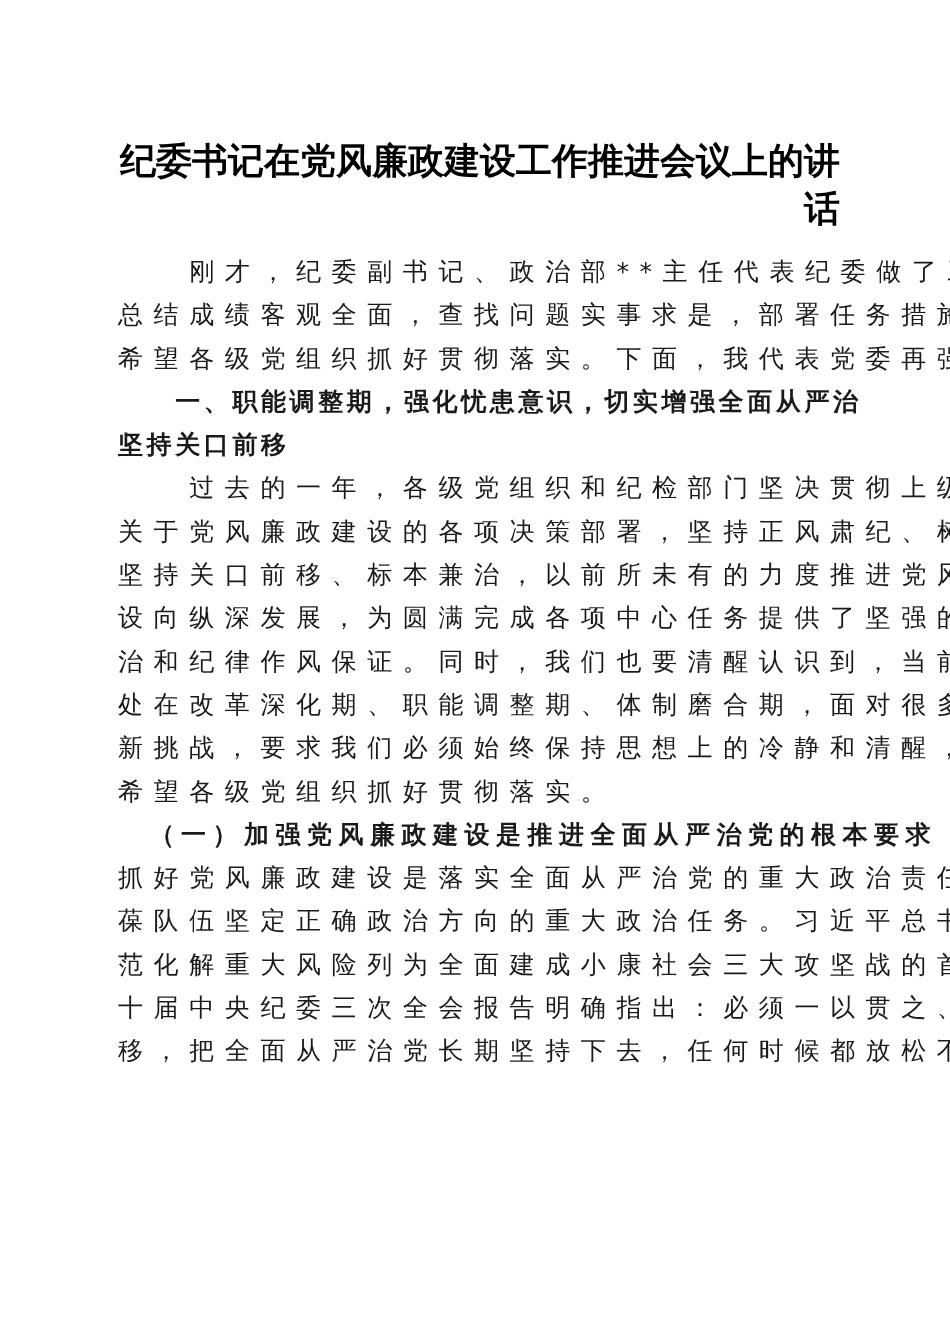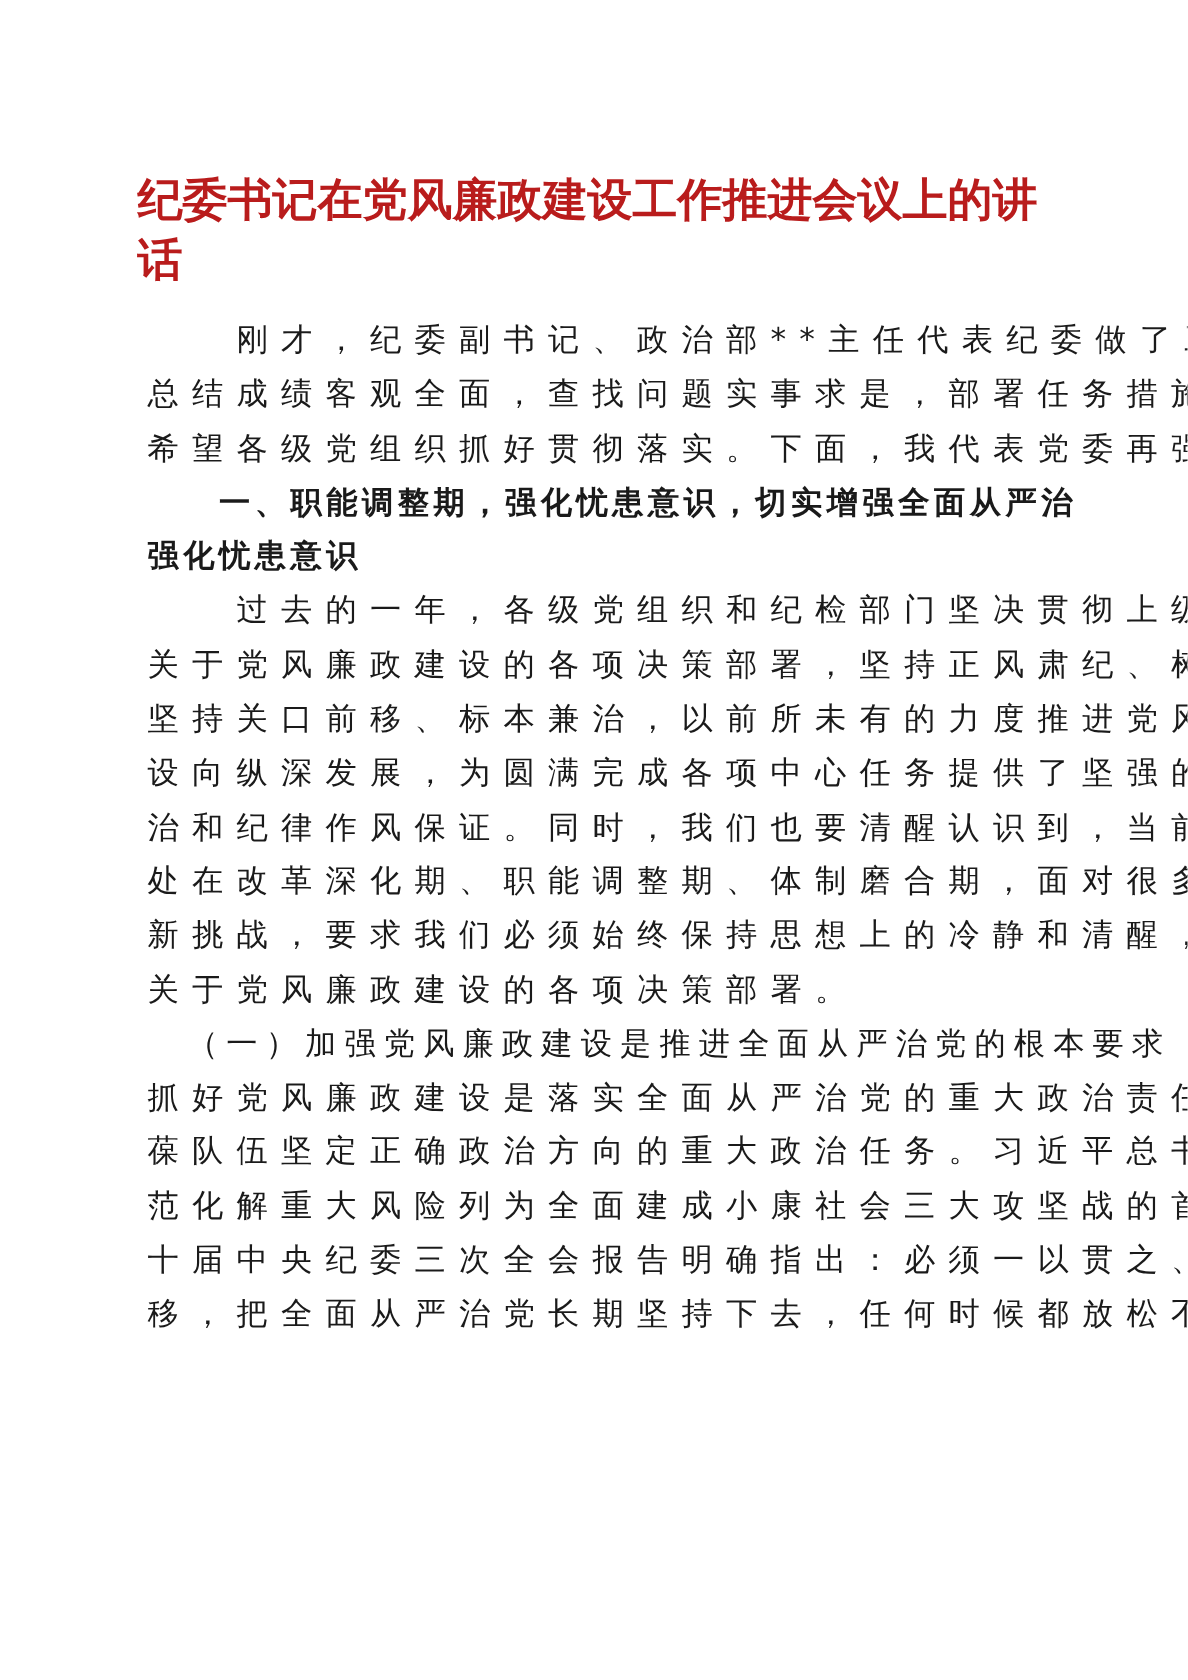--- a/index.html
+++ b/index.html
@@ -1,60 +1,60 @@
 <!DOCTYPE html>
 <html><head>
 <meta charset="utf-8">
 <style>
   html, body { margin:0; padding:0; background:#ffffff; }
   body { width:950px; height:1344px; position:relative; overflow:hidden; }
   .page { position:absolute; left:0; top:0; width:950px; height:1344px; background:#fff; }
   .title {
     position:absolute; left:110px; top:136px; width:730px;
     font-family:"DejaVu Serif","Liberation Serif",serif;
-    font-weight:bold; font-size:36px; line-height:48px; color:#b91c1c;
-    text-align:left; letter-spacing:0px;
+    font-weight:bold; font-size:36px; line-height:48px; color:#000000;
+    text-align:right; letter-spacing:0px;
   }
   .body {
     position:absolute; left:118px; top:250px; width:715px;
     font-family:"DejaVu Sans","Liberation Sans",sans-serif;
     font-size:25px; color:#1a1a1a;
   }
   .line { height:43.3px; line-height:43.3px; white-space:nowrap; letter-spacing:10.6px; }
   .heading { font-weight:bold; letter-spacing:3.6px; }
-  .subheading { font-weight:normal; letter-spacing:6.5px; }
+  .subheading { font-weight:bold; letter-spacing:6.5px; }
 </style>
 </head>
 <body>
 
 <div class="page">
   <div class="title">
     <div>纪委书记在党风廉政建设工作推进会议上的讲</div>
     <div>话</div>
   </div>
 
   <div class="body">
     <div>
       <div class="line">　　刚才，纪委副书记、政治部**主任代表纪委做了工作报告，</div>
       <div class="line">总结成绩客观全面，查找问题实事求是，部署任务措施有力，</div>
       <div class="line">希望各级党组织抓好贯彻落实。下面，我代表党委再强调三个</div>
     </div>
     <div>
       <div class="line heading">　　一、职能调整期，强化忧患意识，切实增强全面从严治</div>
-      <div class="line heading">强化忧患意识</div>
+      <div class="line heading">坚持关口前移</div>
     </div>
     <div>
       <div class="line">　　过去的一年，各级党组织和纪检部门坚决贯彻上级党组织</div>
       <div class="line">关于党风廉政建设的各项决策部署，坚持正风肃纪、树立正气，</div>
       <div class="line">坚持关口前移、标本兼治，以前所未有的力度推进党风廉政建</div>
       <div class="line">设向纵深发展，为圆满完成各项中心任务提供了坚强的思想政</div>
       <div class="line">治和纪律作风保证。同时，我们也要清醒认识到，当前队伍正</div>
       <div class="line">处在改革深化期、职能调整期、体制磨合期，面对很多新问题、</div>
       <div class="line">新挑战，要求我们必须始终保持思想上的冷静和清醒，深刻认</div>
-      <div class="line">关于党风廉政建设的各项决策部署。</div>
+      <div class="line">希望各级党组织抓好贯彻落实。</div>
     </div>
     <div>
       <div class="line subheading">　（一）加强党风廉政建设是推进全面从严治党的根本要求</div>
     </div>
     <div>
       <div class="line">抓好党风廉政建设是落实全面从严治党的重大政治责任，是永</div>
       <div class="line">葆队伍坚定正确政治方向的重大政治任务。习近平总书记将防</div>
       <div class="line">范化解重大风险列为全面建成小康社会三大攻坚战的首位；二</div>
       <div class="line">十届中央纪委三次全会报告明确指出：必须一以贯之、坚定不</div>
       <div class="line">移，把全面从严治党长期坚持下去，任何时候都放松不得；黄</div>

